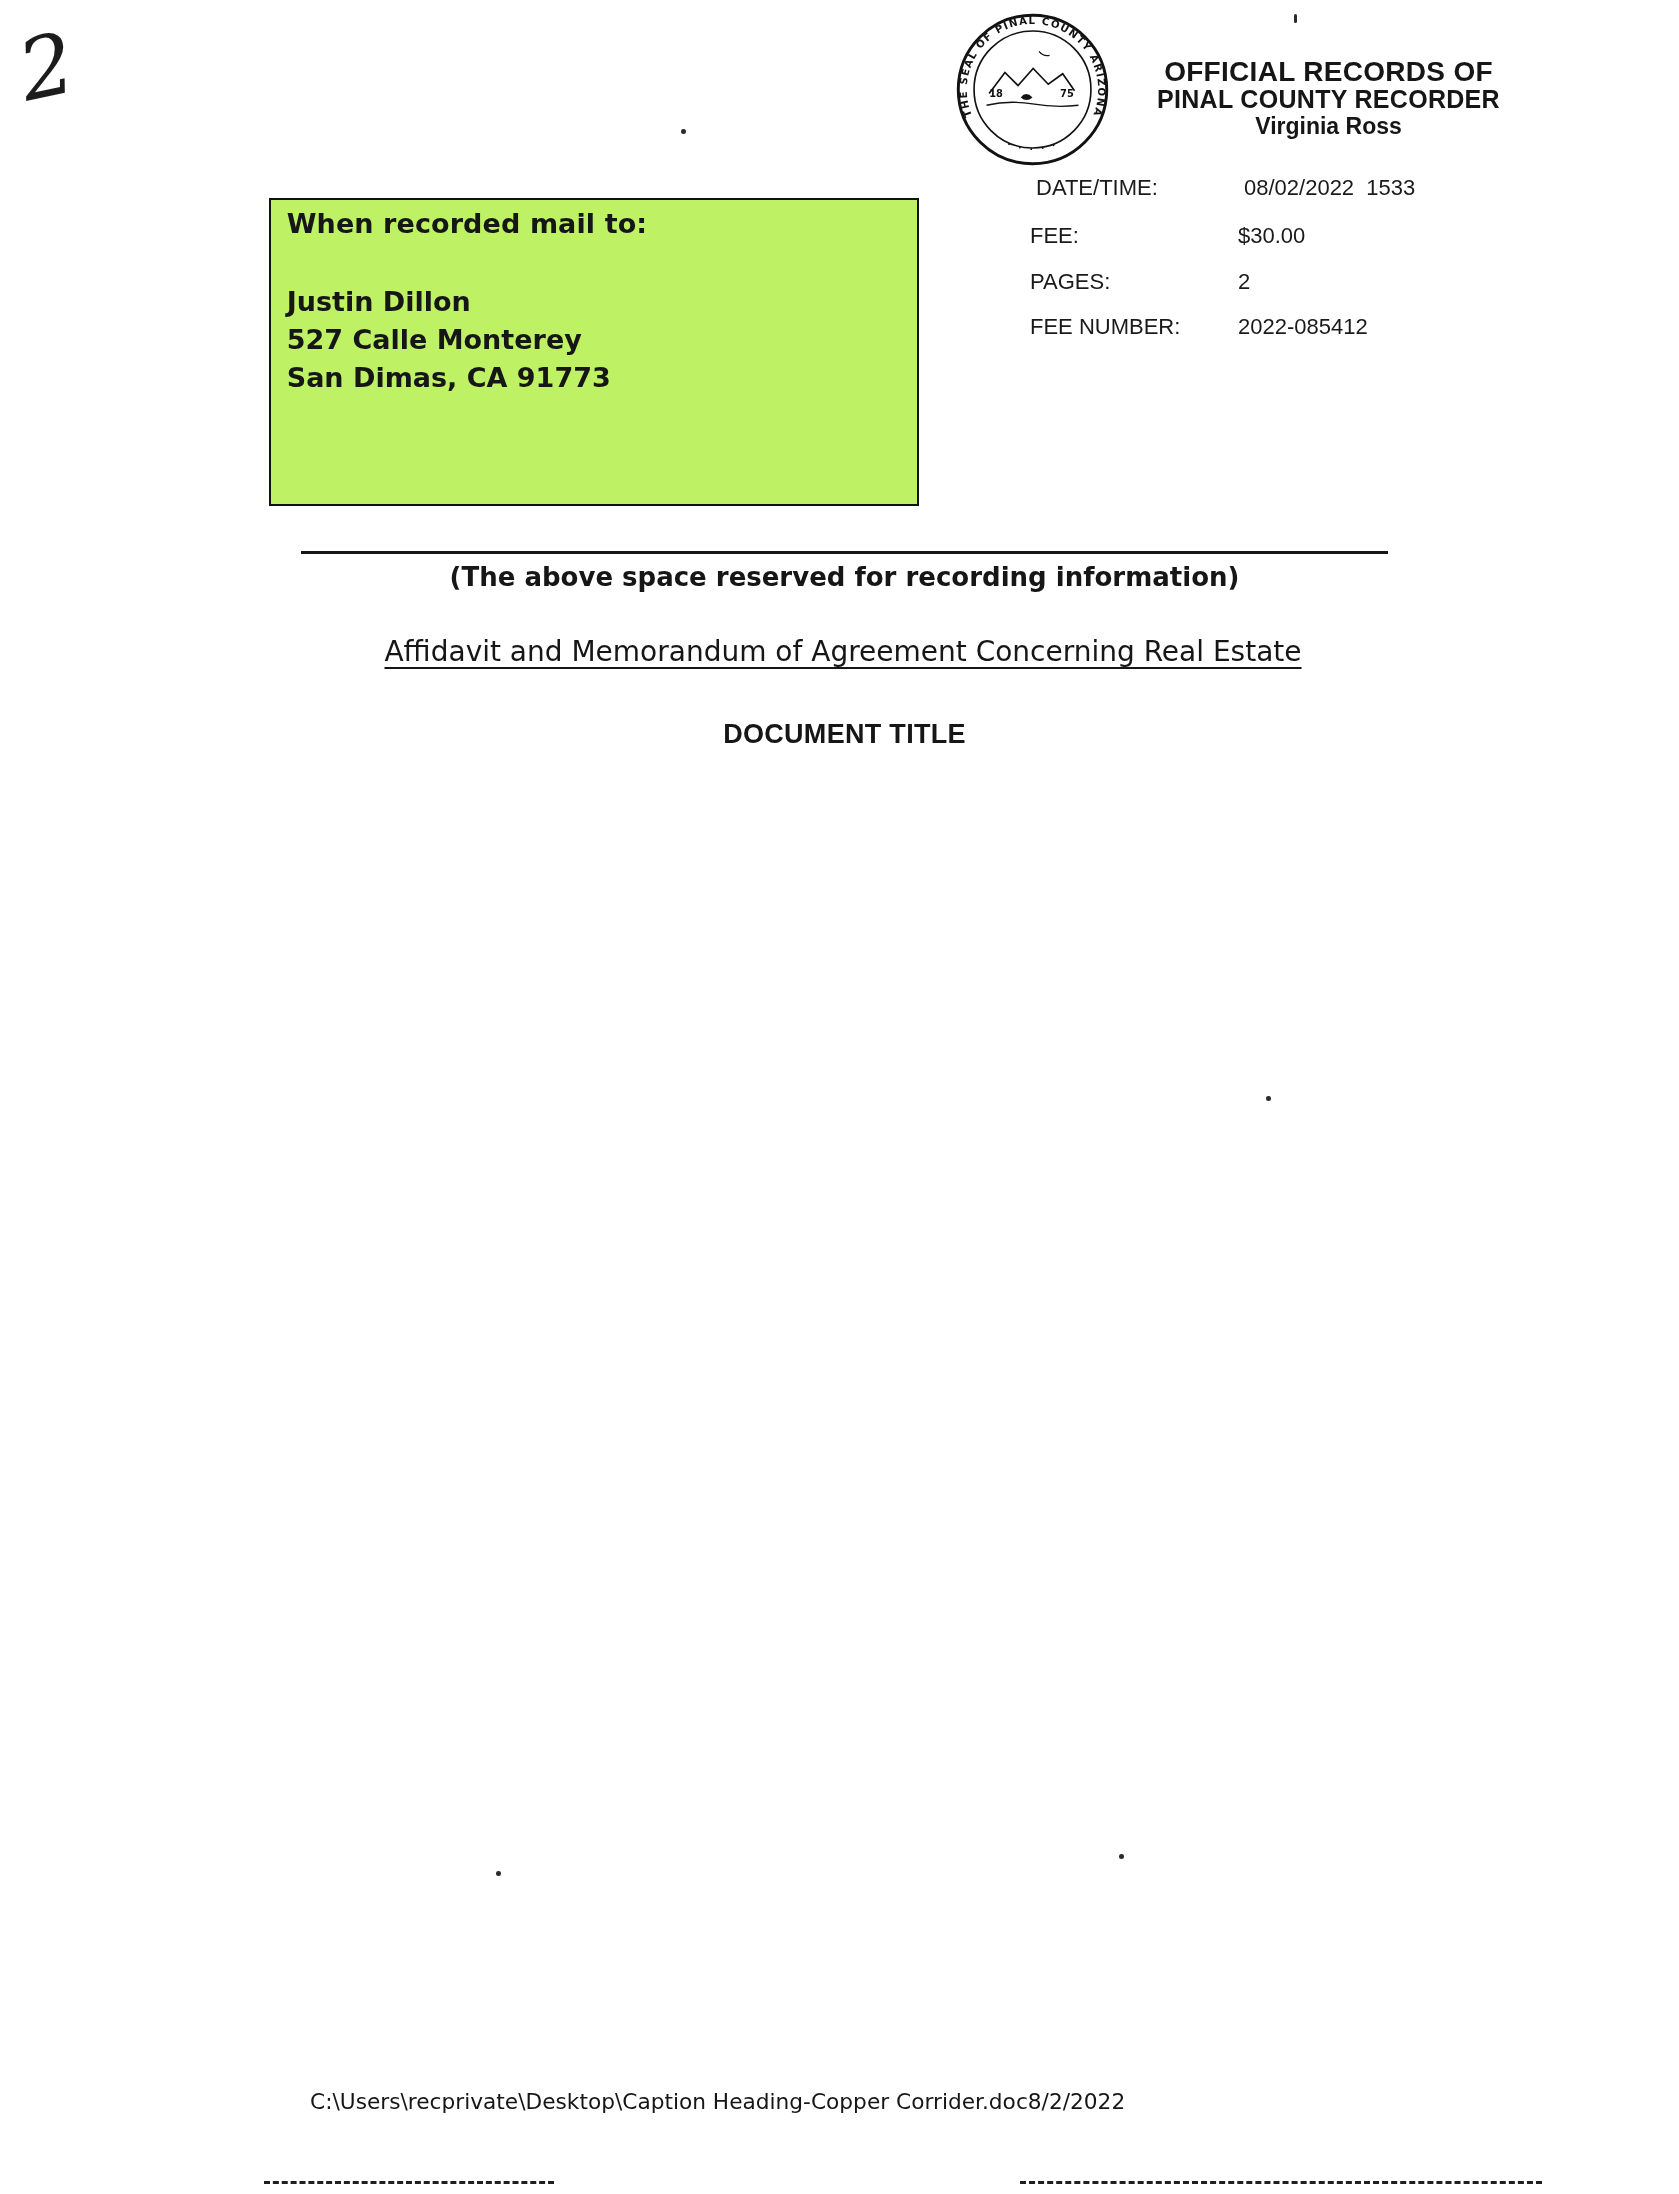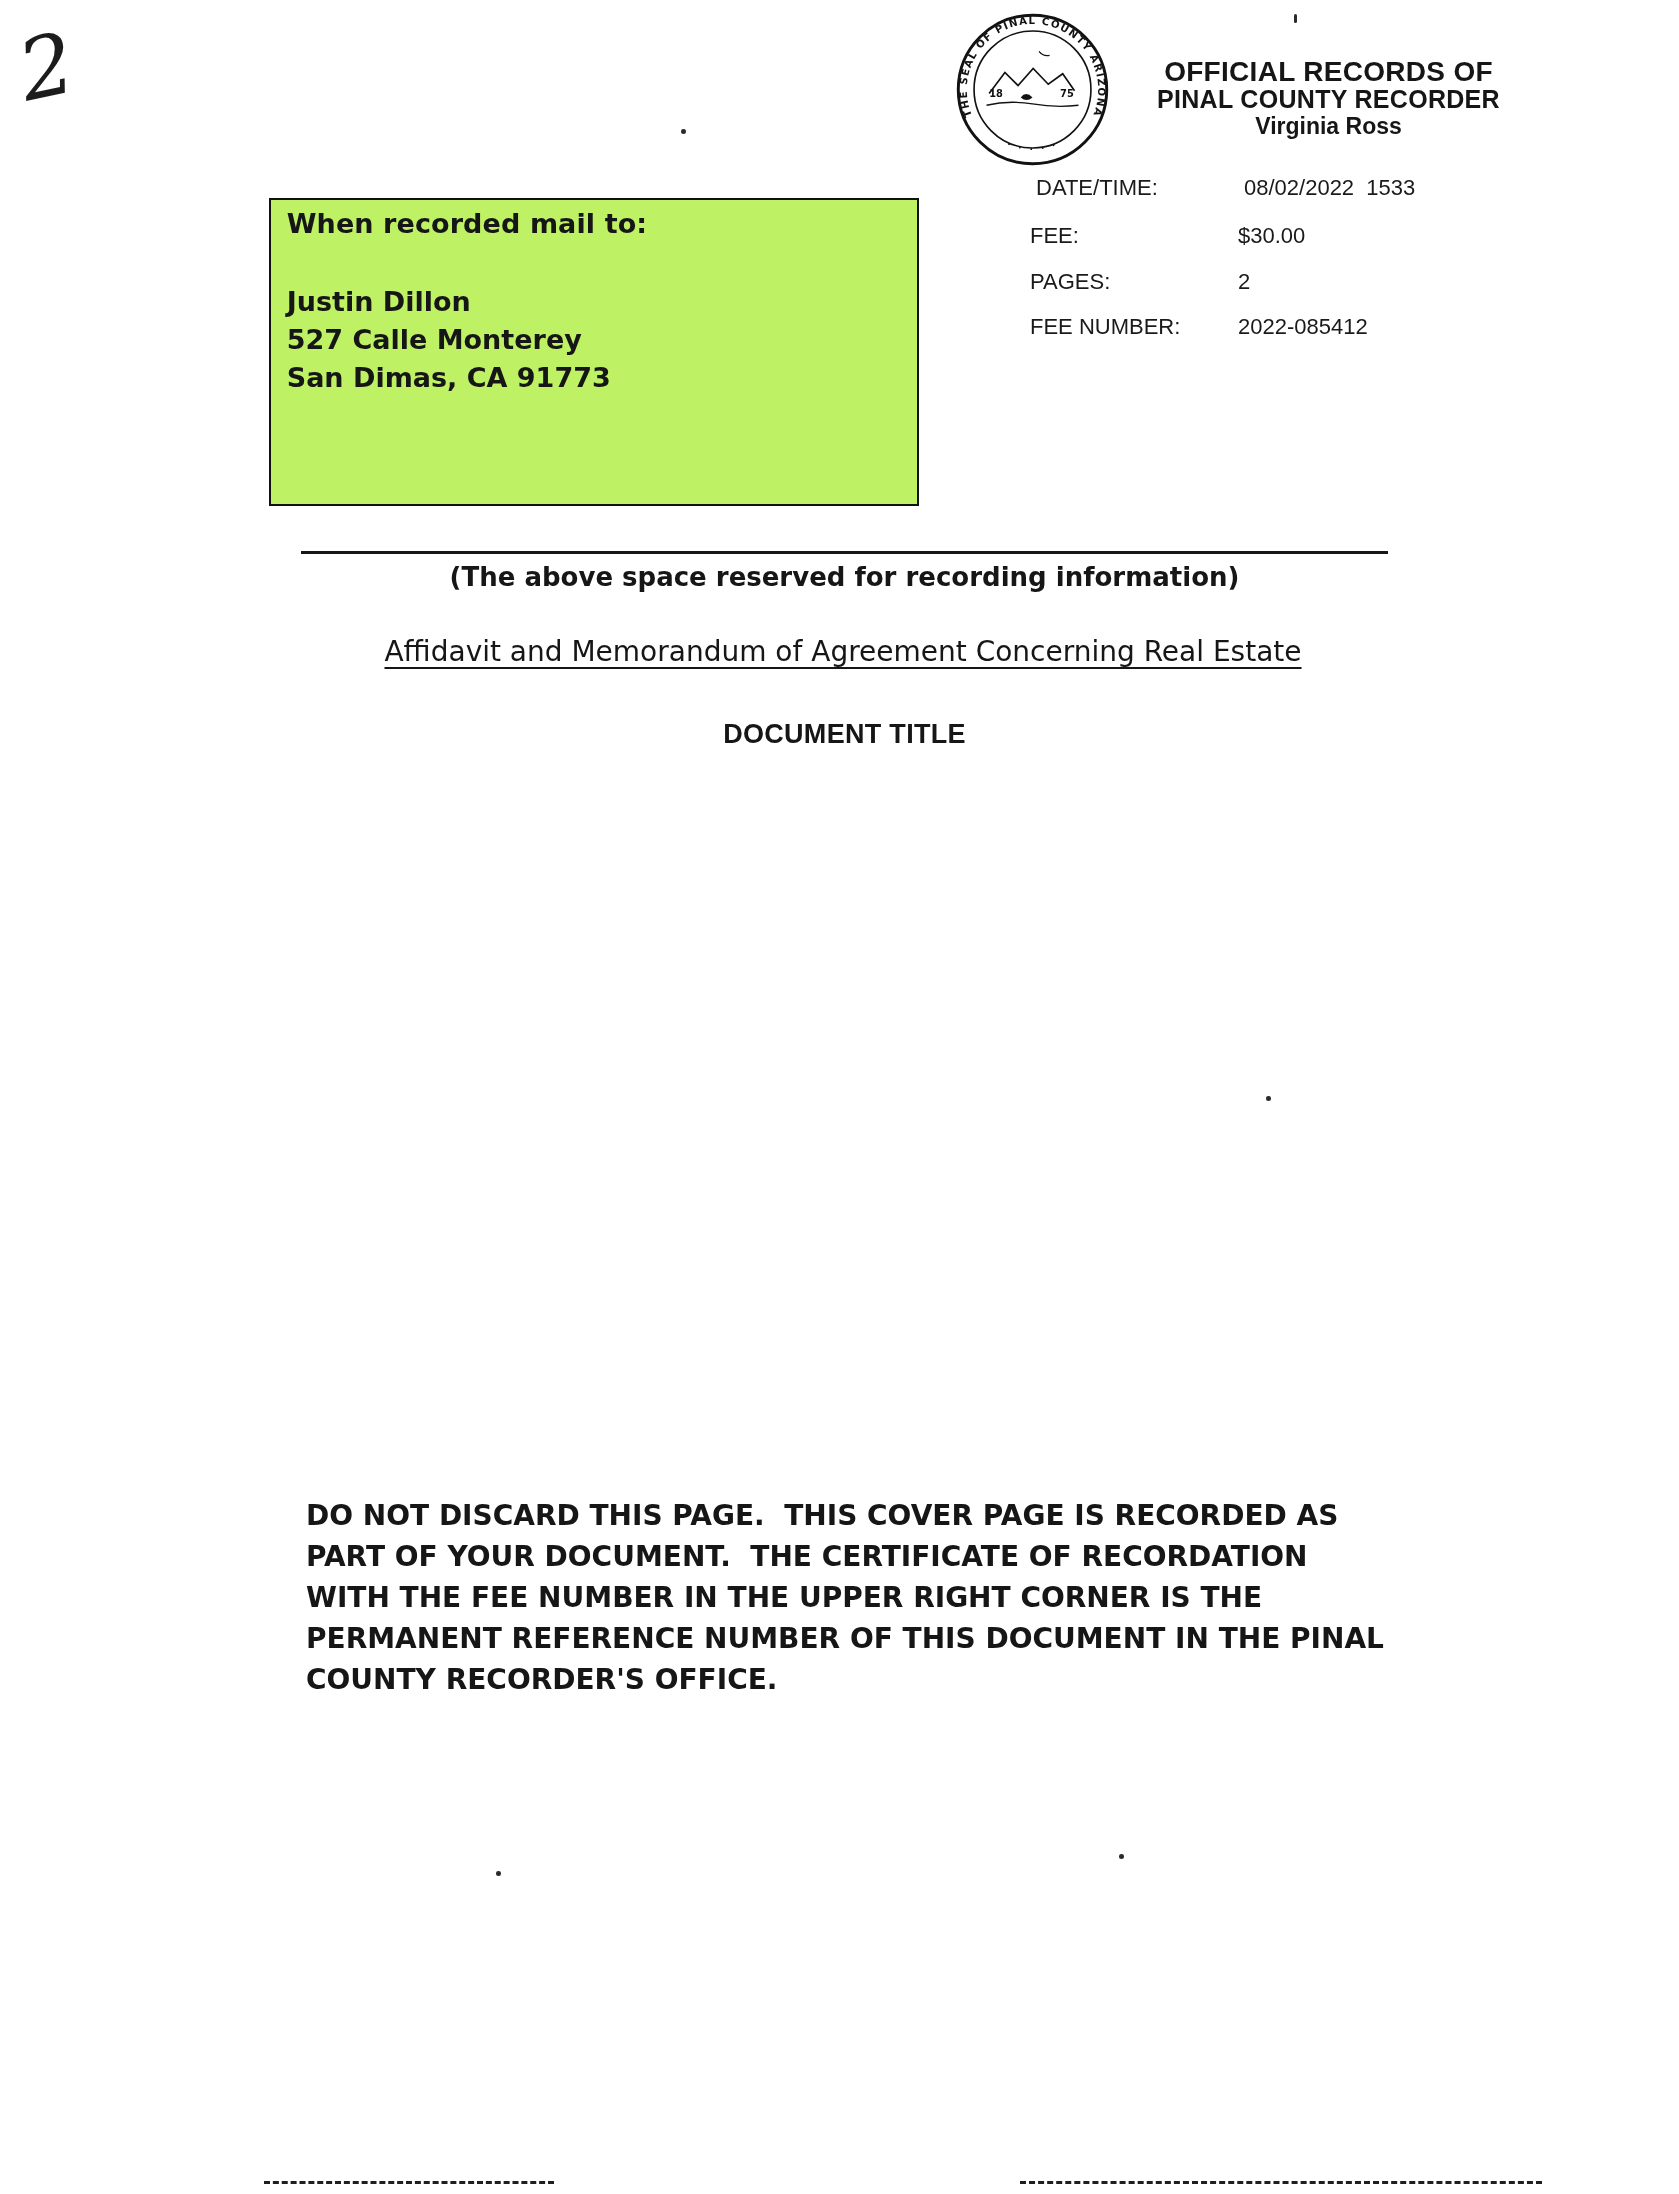--- a/index.html
+++ b/index.html
@@ -147,22 +147,22 @@
       <div class="mail-line">San Dimas, CA 91773</div>
     </div>
   </div>
 
   <div class="abs rule"></div>
   <div class="abs doc-heading">Affidavit and Memorandum of Agreement Concerning Real Estate</div>
 
   <div class="abs reserved-note">(The above space reserved for recording information)</div>
   <div class="abs doc-title-label">DOCUMENT TITLE</div>
 
-  <div class="abs notice">DO NOT DISCARD THIS PAGE.  THIS COVER PAGE IS RECORDED AS PART OF YOUR DOCUMENT.  THE CERTIFICATE OF RECORDATION WITH THE FEE NUMBER IN THE UPPER RIGHT CORNER IS THE PERMANENT REFERENCE NUMBER OF THIS DOCUMENT IN THE PINAL COUNTY RECORDER'S OFFICE.</div>
 
+  <div class="abs footer-path">C:\Users\recprivate\Desktop\Caption Heading-Copper Corrider.doc8/2/2022</div>
 
   <div class="abs artifact artifact-left"></div>
   <div class="abs artifact artifact-right"></div>
   <div class="abs speck speck-a"></div>
   <div class="abs speck speck-b"></div>
   <div class="abs speck speck-c"></div>
   <div class="abs speck speck-d"></div>
   <div class="abs speck speck-e"></div>
 
 </div>

